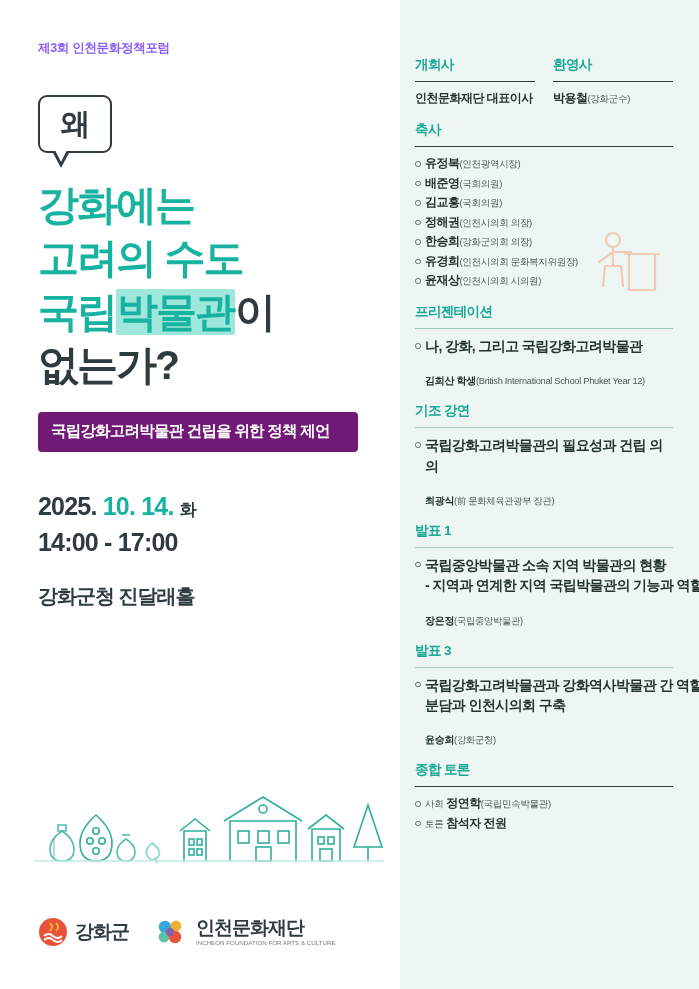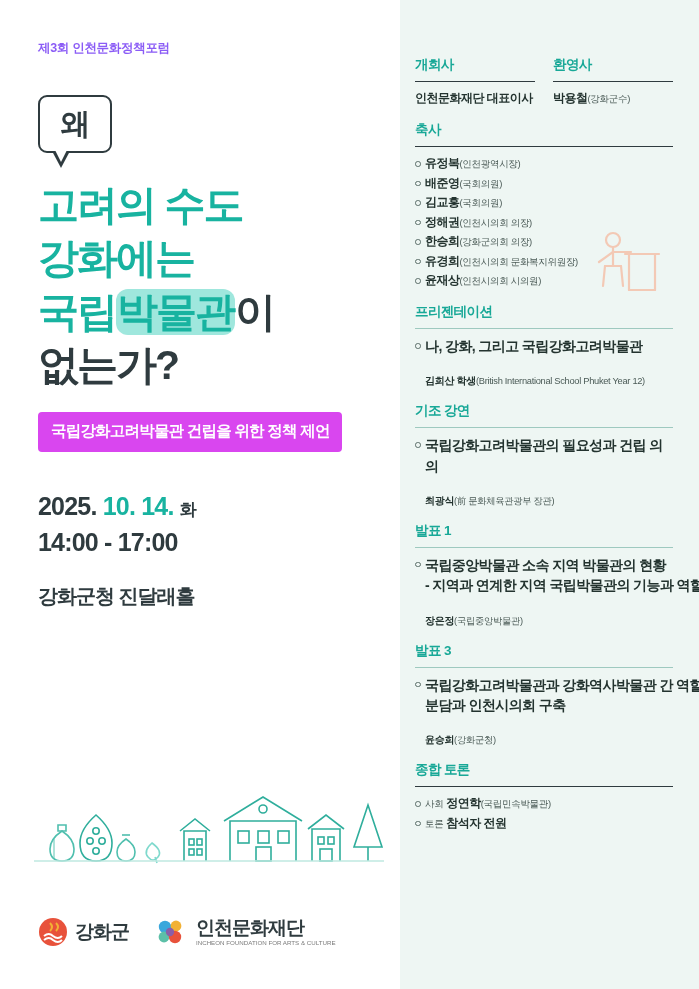--- a/index.html
+++ b/index.html
@@ -73,33 +73,33 @@
     line-height: 1.30;
     font-weight: bold;
     letter-spacing: -2px;
     color: #2f3b3f;
   }
   .headline .ln { display: block; white-space: nowrap; }
   .hl-accent { color: #18b3a0; }
   .hl-hi {
     background: #9fe7dd;
     padding: 0 1px;
-    border-radius: 12px;
+    border-radius: 2px;
   }
 
   
   .subtitle-bar {
     margin-top: 20px;
     display: inline-block;
-    background: #d946ef;
+    background: #701a75;
     color: #ffffff;
     font-size: 15.5px;
     font-weight: bold;
     letter-spacing: -0.8px;
-    padding: 9px 12px 10px 13px;
+    padding: 9px 28px 10px 13px;
     border-radius: 4px;
   }
 
   .datetime {
     margin-top: 36px;
     font-size: 25px;
     font-weight: bold;
     color: #2f3b3f;
     letter-spacing: -0.8px;
     line-height: 1.45;
@@ -231,22 +231,22 @@
 
     <div class="bubble-wrap">
       <div class="bubble">
           <span>왜</span>
         </div>
       <div class="bubble-tail"></div>
       <div class="bubble-tail-inner"></div>
     </div>
 
     <div class="headline">
+      <span class="ln hl-accent">강화에는</span>
       <span class="ln hl-accent">고려의 수도</span>
-      <span class="ln hl-accent">강화에는</span>
       <span class="ln"><span class="hl-accent">국립</span><span class="hl-hi hl-accent">박물관</span><span>이</span></span>
       <span class="ln">없는가?</span>
     </div>
 
     <div class="subtitle-bar">국립강화고려박물관 건립을 위한 정책 제언</div>
 
     <div class="datetime">
       <div>
         <span>2025.</span>
         <span class="accent">10.</span>

